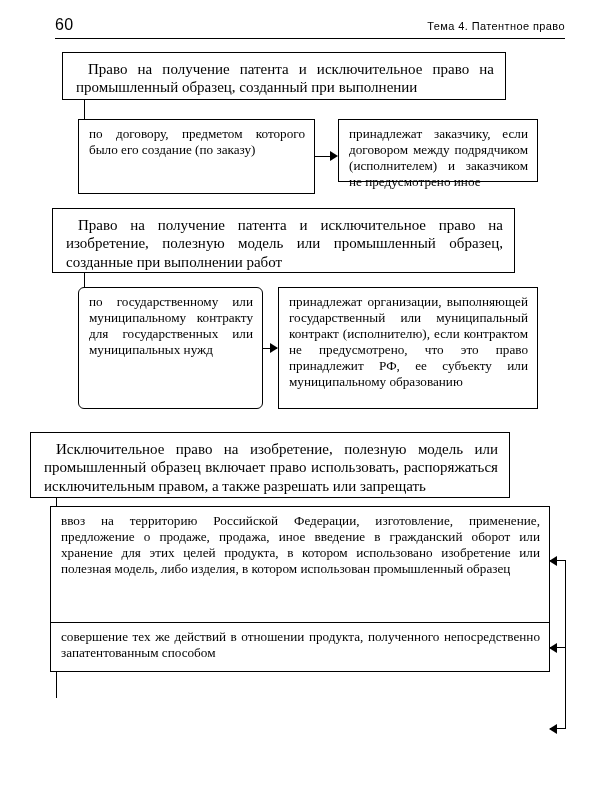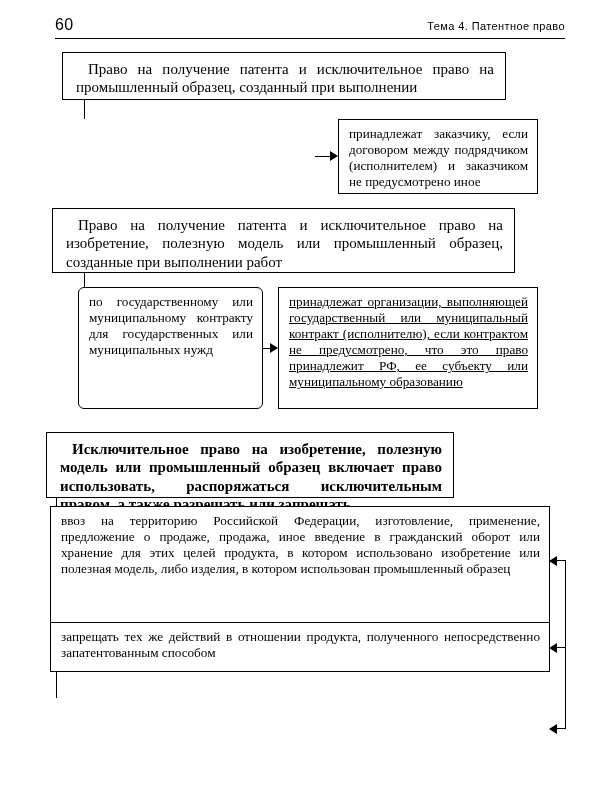--- a/index.html
+++ b/index.html
@@ -111,59 +111,62 @@
     <span class="pageno">60</span>
     <span class="chapter">Тема 4. Патентное право</span>
   </div>
 
   <div class="box lvl1" style="left:62px; top:52px; width:444px; height:48px;">
     <span class="txt">Право на получение патента и исключительное право на промышленный образец, созданный при выполнении</span>
   </div>
 
   <div class="vline" style="left:84px; top:100px; height:19px;"></div>
 
+  <div class="box lvl2" style="left:78px; top:119px; width:237px; height:75px;">
+    <span class="txt">по договору, предметом которого было его создание (по заказу)</span>
+  </div>
 
   <div class="hline" style="left:315px; top:156px; width:17px;"></div>
   <div class="arrow-right" style="left:330px; top:151px;"></div>
 
-  <div class="box lvl2" style="left:338px; top:119px; width:200px; height:75px;">
+  <div class="box lvl2" style="left:338px; top:119px; width:200px; height:63px;">
     <span class="txt">принадлежат заказчику, если договором между подрядчиком (исполнителем) и заказчиком не предусмотрено иное</span>
   </div>
 
   <div class="box lvl1" style="left:52px; top:208px; width:463px; height:65px;">
     <span class="txt">Право на получение патента и исключительное право на изобретение, полезную модель или промышленный образец, созданные при выполнении работ</span>
   </div>
 
   <div class="vline" style="left:84px; top:273px; height:14px;"></div>
 
   <div class="box lvl2" style="left:78px; top:287px; width:185px; height:122px;border-radius:6px;">
     <span class="txt">по государственному или муниципальному контракту для государственных или муниципальных нужд</span>
   </div>
 
   <div class="hline" style="left:263px; top:348px; width:14px;"></div>
   <div class="arrow-right" style="left:270px; top:343px;"></div>
 
-  <div class="box lvl2" style="left:278px; top:287px; width:260px; height:122px;text-decoration:underline;">
+  <div class="box lvl2" style="left:278px; top:287px; width:260px; height:122px;">
     <span class="txt">принадлежат организации, выполняющей государственный или муниципальный контракт (исполнителю), если контрактом не предусмотрено, что это право принадлежит РФ, ее субъекту или муниципальному образованию</span>
   </div>
 
-  <div class="box lvl1" style="left:46px; top:432px; width:408px; height:66px;font-weight:bold;">
+  <div class="box lvl1" style="left:30px; top:432px; width:480px; height:66px;">
     <span class="txt">Исключительное право на изобретение, полезную модель или промышленный образец включает право использовать, распоряжаться исключительным правом, а также разрешать или запрещать</span>
   </div>
 
   <div class="vline" style="left:56px; top:498px; height:200px;"></div>
 
   <div class="box lvl2" style="left:50px; top:506px; width:500px; height:124px;">
     <span class="txt">ввоз на территорию Российской Федерации, изготовление, применение, предложение о продаже, продажа, иное введение в гражданский оборот или хранение для этих целей продукта, в котором использовано изобретение или полезная модель, либо изделия, в котором использован промышленный образец</span>
   </div>
   <div class="hline" style="left:550px; top:560px; width:16px;"></div>
   <div class="arrow-left" style="left:549px; top:556px;"></div>
 
   <div class="box lvl2" style="left:50px; top:622px; width:500px; height:50px;">
-    <span class="txt">запрещать тех же действий в отношении продукта, полученного непосредственно запатентованным способом</span>
+    <span class="txt">совершение тех же действий в отношении продукта, полученного непосредственно запатентованным способом</span>
   </div>
   <div class="hline" style="left:550px; top:647px; width:16px;"></div>
   <div class="arrow-left" style="left:549px; top:643px;"></div>
 
   <div class="hline" style="left:550px; top:728px; width:16px;"></div>
   <div class="arrow-left" style="left:549px; top:724px;"></div>
 
   <div class="vline" style="left:565px; top:560px; height:169px;"></div>
 
 </div>

